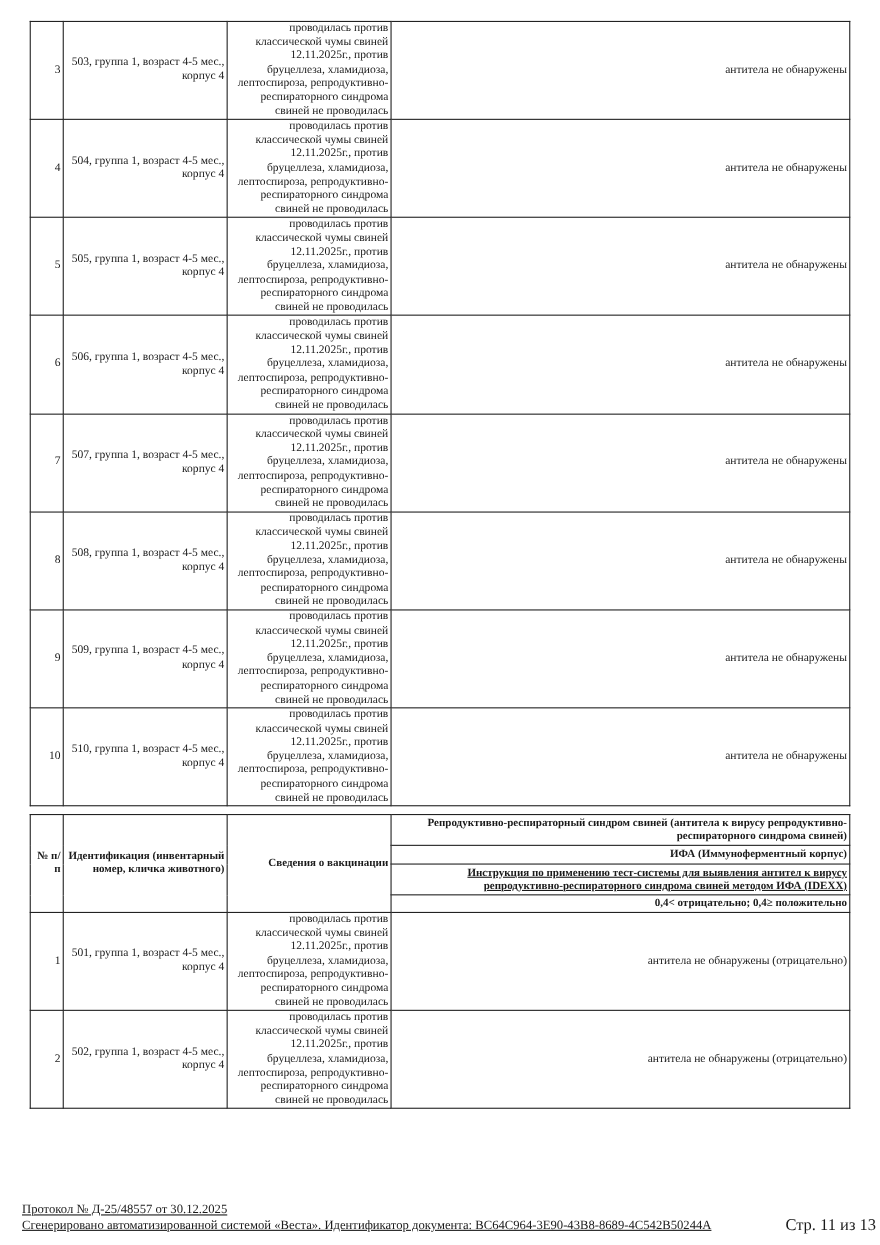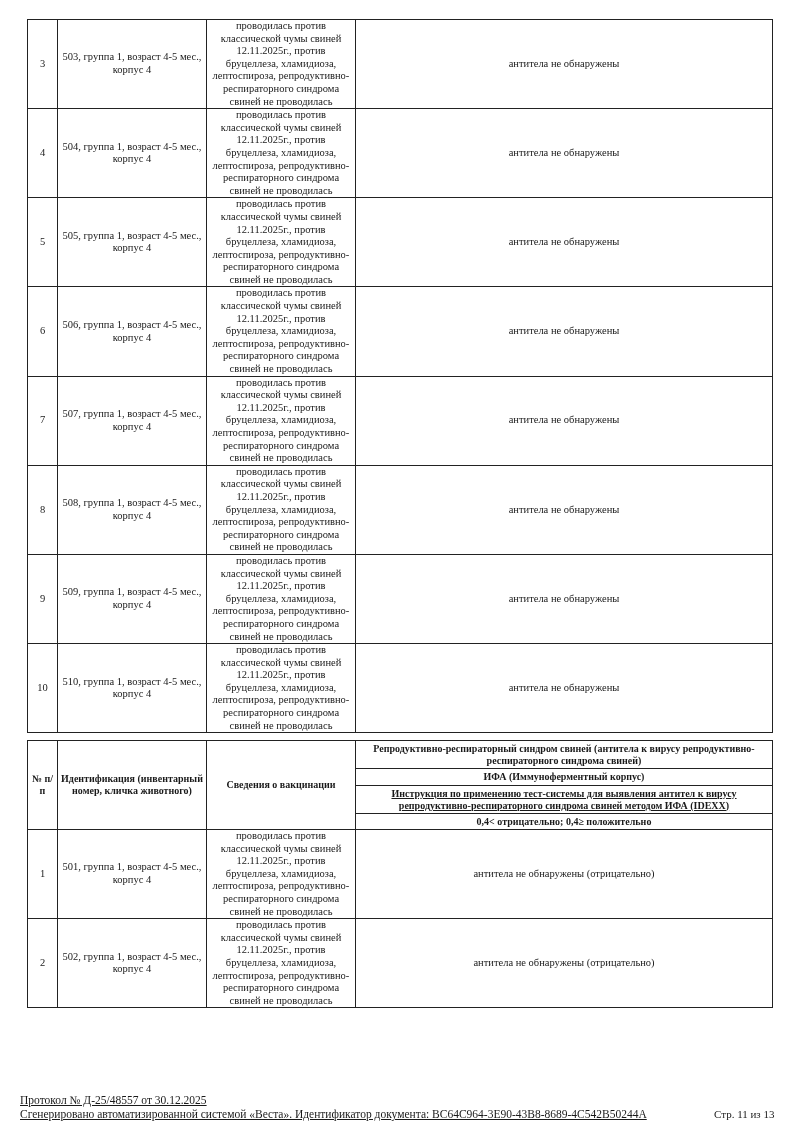--- a/index.html
+++ b/index.html
@@ -8,21 +8,21 @@
     font-family: "Liberation Serif", "DejaVu Serif", serif;
     color: #1a1a1a;
   }
   table.grid {
     position: absolute; left: 27px; width: 745px;
     border-collapse: collapse; table-layout: fixed;
     font-size: 10.5px; line-height: 12.6px;
   }
   table.grid td, table.grid th {
     border: 1.2px solid #222;
-    text-align: center; vertical-align: middle;
+    text-align: right; vertical-align: middle;
     padding: 0 2px; font-weight: normal;
   }
   #table1 { top: 19px; }
   #table1 tr { height: 88.75px; }
   #table2 { top: 740px; }
   #table2 th { font-weight: bold; font-size: 10px; line-height: 12px; }
   #table2 tr.body-row { height: 88.5px; }
   #table2 tr.h1 { height: 28px; }
   #table2 tr.h2 { height: 17px; }
   #table2 tr.h3 { height: 28px; text-decoration: underline; }
@@ -30,21 +30,21 @@
   col.c-num { width: 30px; }
   col.c-id { width: 149px; }
   col.c-vac { width: 149px; }
   col.c-res { width: 417px; }
   .footer {
     position: absolute; left: 20px; font-size: 11.5px; line-height: 14px;
     color: #1a1a1a; white-space: nowrap; text-decoration: underline;
   }
   #footer-line1 { top: 1093px; }
   #footer-line2 { top: 1107px; }
-  #footer-page { position: absolute; top: 1107px; left: 714px; font-size: 11px; line-height: 14px; white-space: nowrap; }
+  #footer-page { position: absolute; top: 1107px; left: 714px; font-size: 15px; line-height: 14px; white-space: nowrap; }
 </style>
 </head>
 <body>
 
 <table class="grid" id="table1">
   <colgroup>
       <col class="c-num">
       <col class="c-id">
       <col class="c-vac">
       <col class="c-res">

